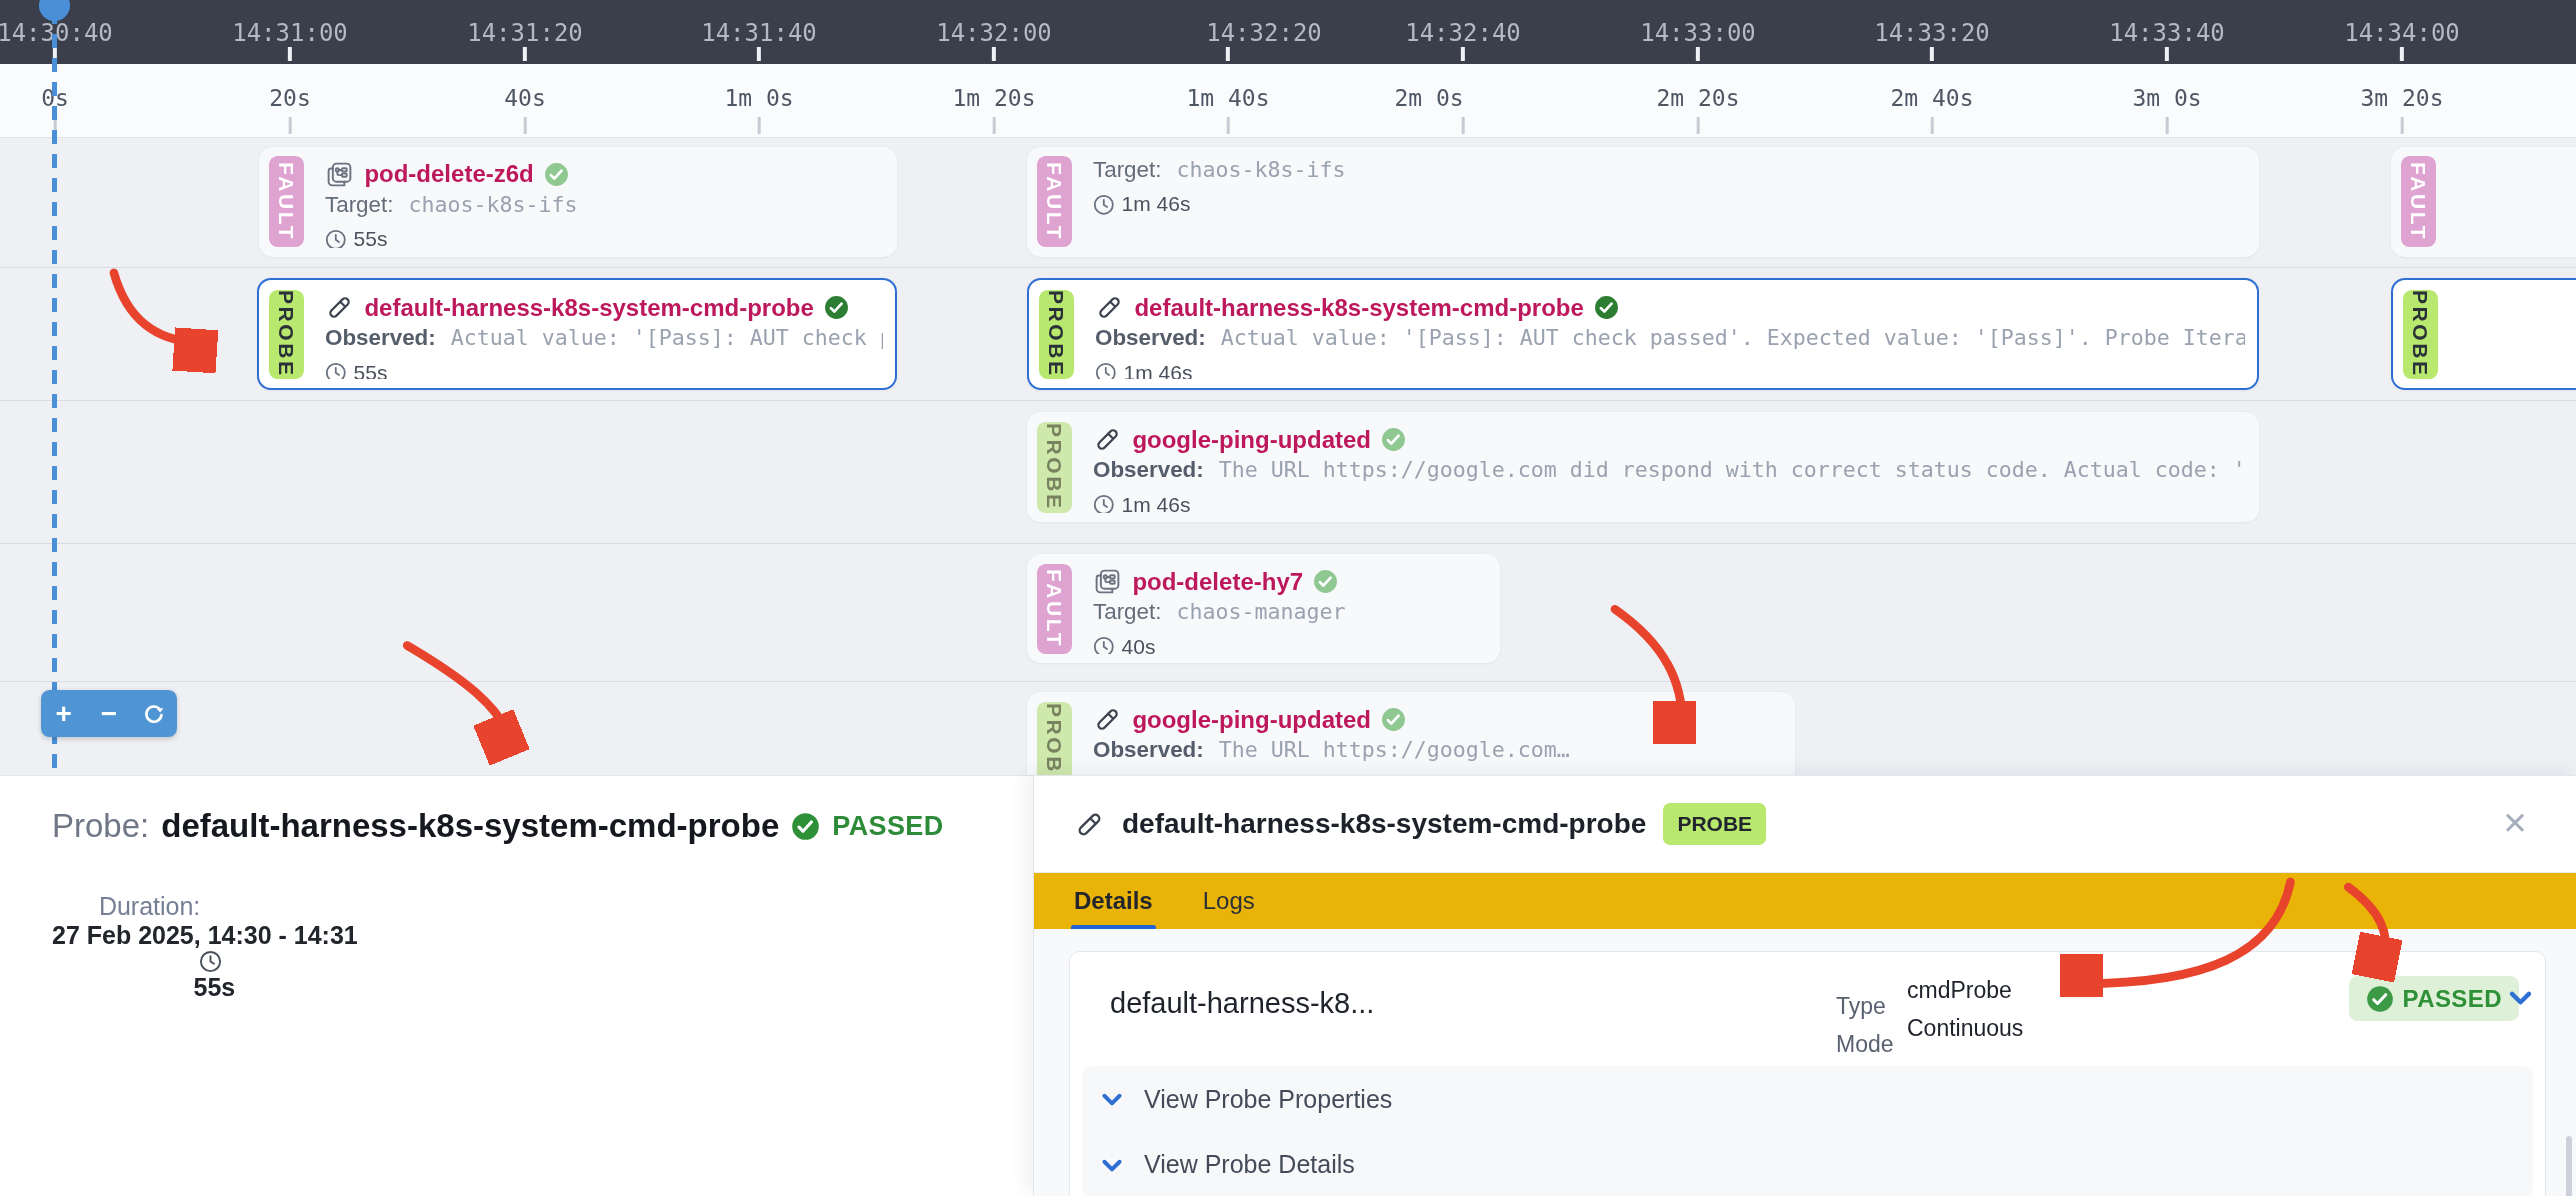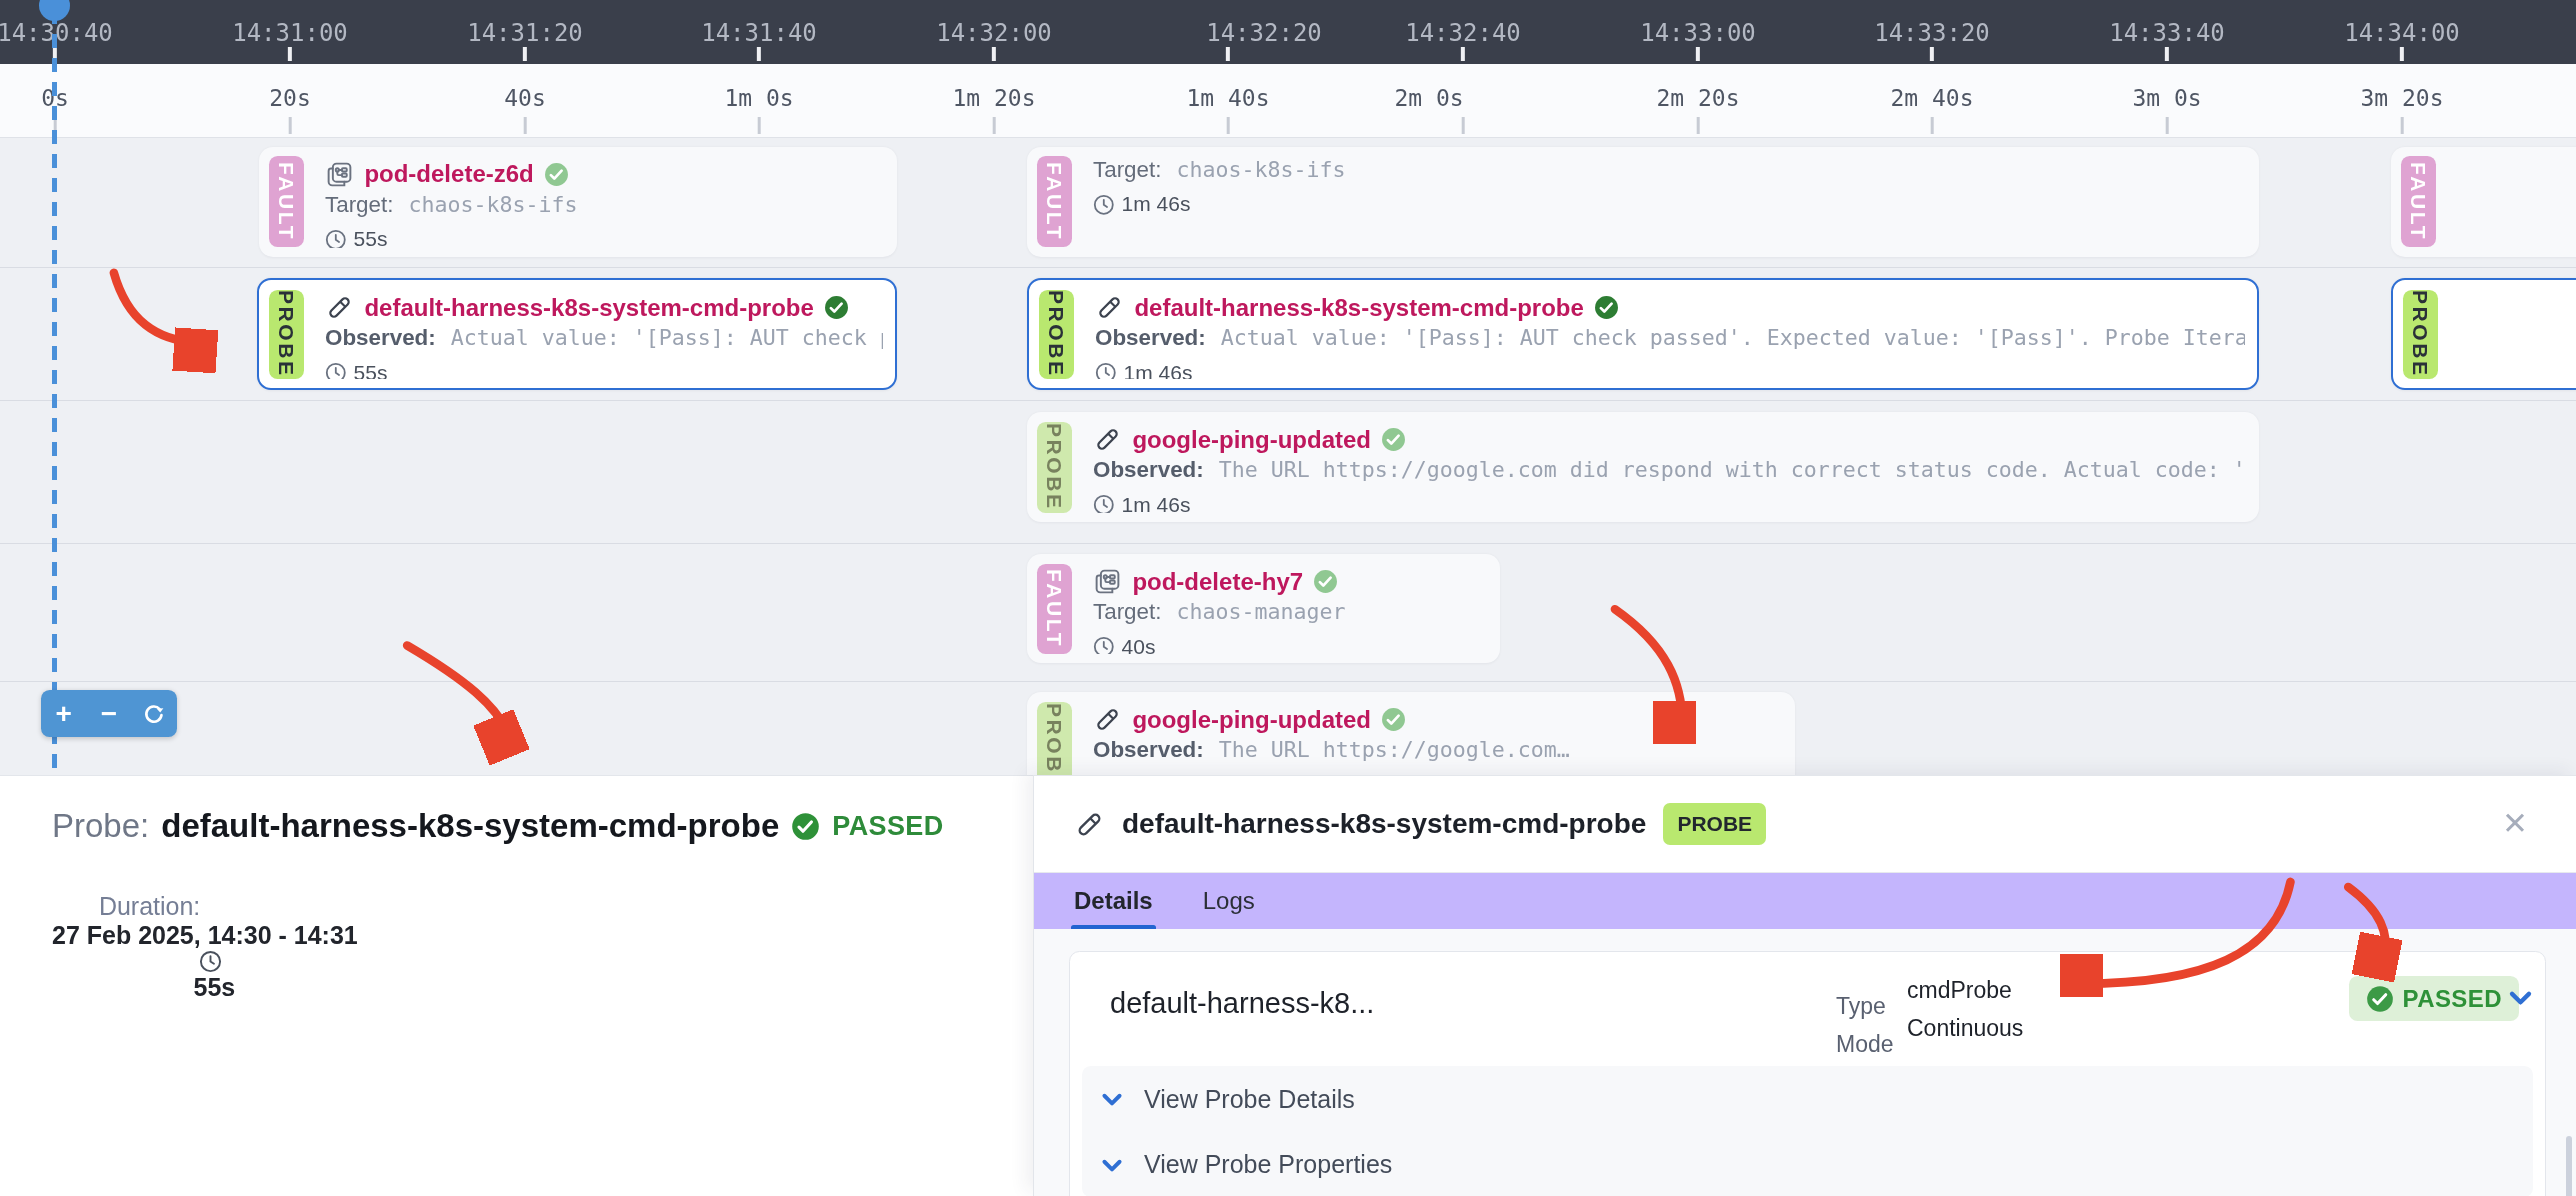--- a/index.html
+++ b/index.html
@@ -63,21 +63,21 @@
   .lp-dur-value { font-size:25px; font-weight:bold; color:#22252c; margin-right:12px; }
   .lp-dur-time { font-size:25px; font-weight:bold; color:#22252c; margin-left:7px; }
 
   .rpanel { position:absolute; left:1033px; top:775px; width:1543px; height:422px; background:#ffffff; z-index:11;
             border-left:0.9px solid #e2e5ea; border-top:0.9px solid #e3e6eb; box-shadow:-7px -5.2px 17px rgba(40,48,70,0.07); overflow:hidden; }
   .rp-header { position:absolute; left:0; top:0; width:100%; height:97px; display:flex; align-items:center; gap:17px;
                padding:0 40px; border-bottom:0.9px solid #e7e9ee; background:#ffffff; }
   .rp-title { font-size:28px; font-weight:bold; color:#1d2129; white-space:nowrap; }
   .rp-badge { background:var(--probe-green); color:#22272e; font-size:21px; font-weight:bold; padding:8.6px 14px; border-radius:7px; }
   .rp-close { position:absolute; right:48px; top:29px; font-size:31px; color:#a6adbb; background:none; border:none; cursor:pointer; }
-  .rp-tabs { position:absolute; left:0; top:97px; width:100%; height:56px; display:flex; gap:50px; padding-left:40px; background:#c4b5fd; }
+  .rp-tabs { position:absolute; left:0; top:97px; width:100%; height:56px; display:flex; gap:50px; padding-left:40px; background:#eab308; }
   .rp-tab { position:relative; display:flex; align-items:center; font-size:24px; color:#2b2f37; cursor:pointer; }
   .rp-tab.active { font-weight:bold; color:#23262d; }
   .rp-tab.active::after { content:""; position:absolute; left:-3.5px; right:-3.5px; bottom:0; height:4.3px; background:#2264d1; border-radius:2.6px 2.6px 0 0; }
   .rp-content { position:absolute; left:0; top:153px; width:100%; bottom:0; background:#f8f9fb; }
   .rp-card { position:absolute; left:35px; top:22.4px; width:1477px; height:276px; background:#ffffff; border:0.9px solid #e3e6ec; border-radius:10.4px; }
   .rp-name { position:absolute; left:40px; top:35px; font-size:29px; color:#1e222a; white-space:nowrap; }
   .rp-kv { position:absolute; left:766px; top:19px; }
   .rp-kv .kvrow { display:flex; height:38px; align-items:center; }
   .rp-kv .k { width:71px; font-size:23px; color:#596070;margin-top:32px; }
   .rp-kv .v { font-size:23px; color:#1e222a; }
@@ -458,27 +458,27 @@
         <button class="rp-chevron">
           <svg width="29" height="29" viewBox="0 0 24 24">
               <path d="M5 9 l7 7 7-7" stroke="#2f6fd3" stroke-width="3.6" fill="none" stroke-linecap="round" stroke-linejoin="round"></path>
             </svg>
         </button>
         <div class="rp-graybox" id="links">
             <div class="rp-link">
               <svg width="26" height="26" viewBox="0 0 24 24">
                 <path d="M5 9 l7 7 7-7" stroke="#2f6fd3" stroke-width="3.6" fill="none" stroke-linecap="round" stroke-linejoin="round"></path>
               </svg>
-              <span>View Probe Details</span>
+              <span>View Probe Properties</span>
             </div>
             <div class="rp-link">
               <svg width="26" height="26" viewBox="0 0 24 24">
                 <path d="M5 9 l7 7 7-7" stroke="#2f6fd3" stroke-width="3.6" fill="none" stroke-linecap="round" stroke-linejoin="round"></path>
               </svg>
-              <span>View Probe Properties</span>
+              <span>View Probe Details</span>
             </div>
           </div>
       </div>
       <div class="rp-scroll"></div>
     </div>
   </div>
 
   <svg class="arrows" viewBox="0 0 2986 1387" width="2576" height="1197">
     <defs>
       <marker id="ah" orient="auto" markerWidth="5" markerHeight="5" refX="2.6" refY="1.6">

